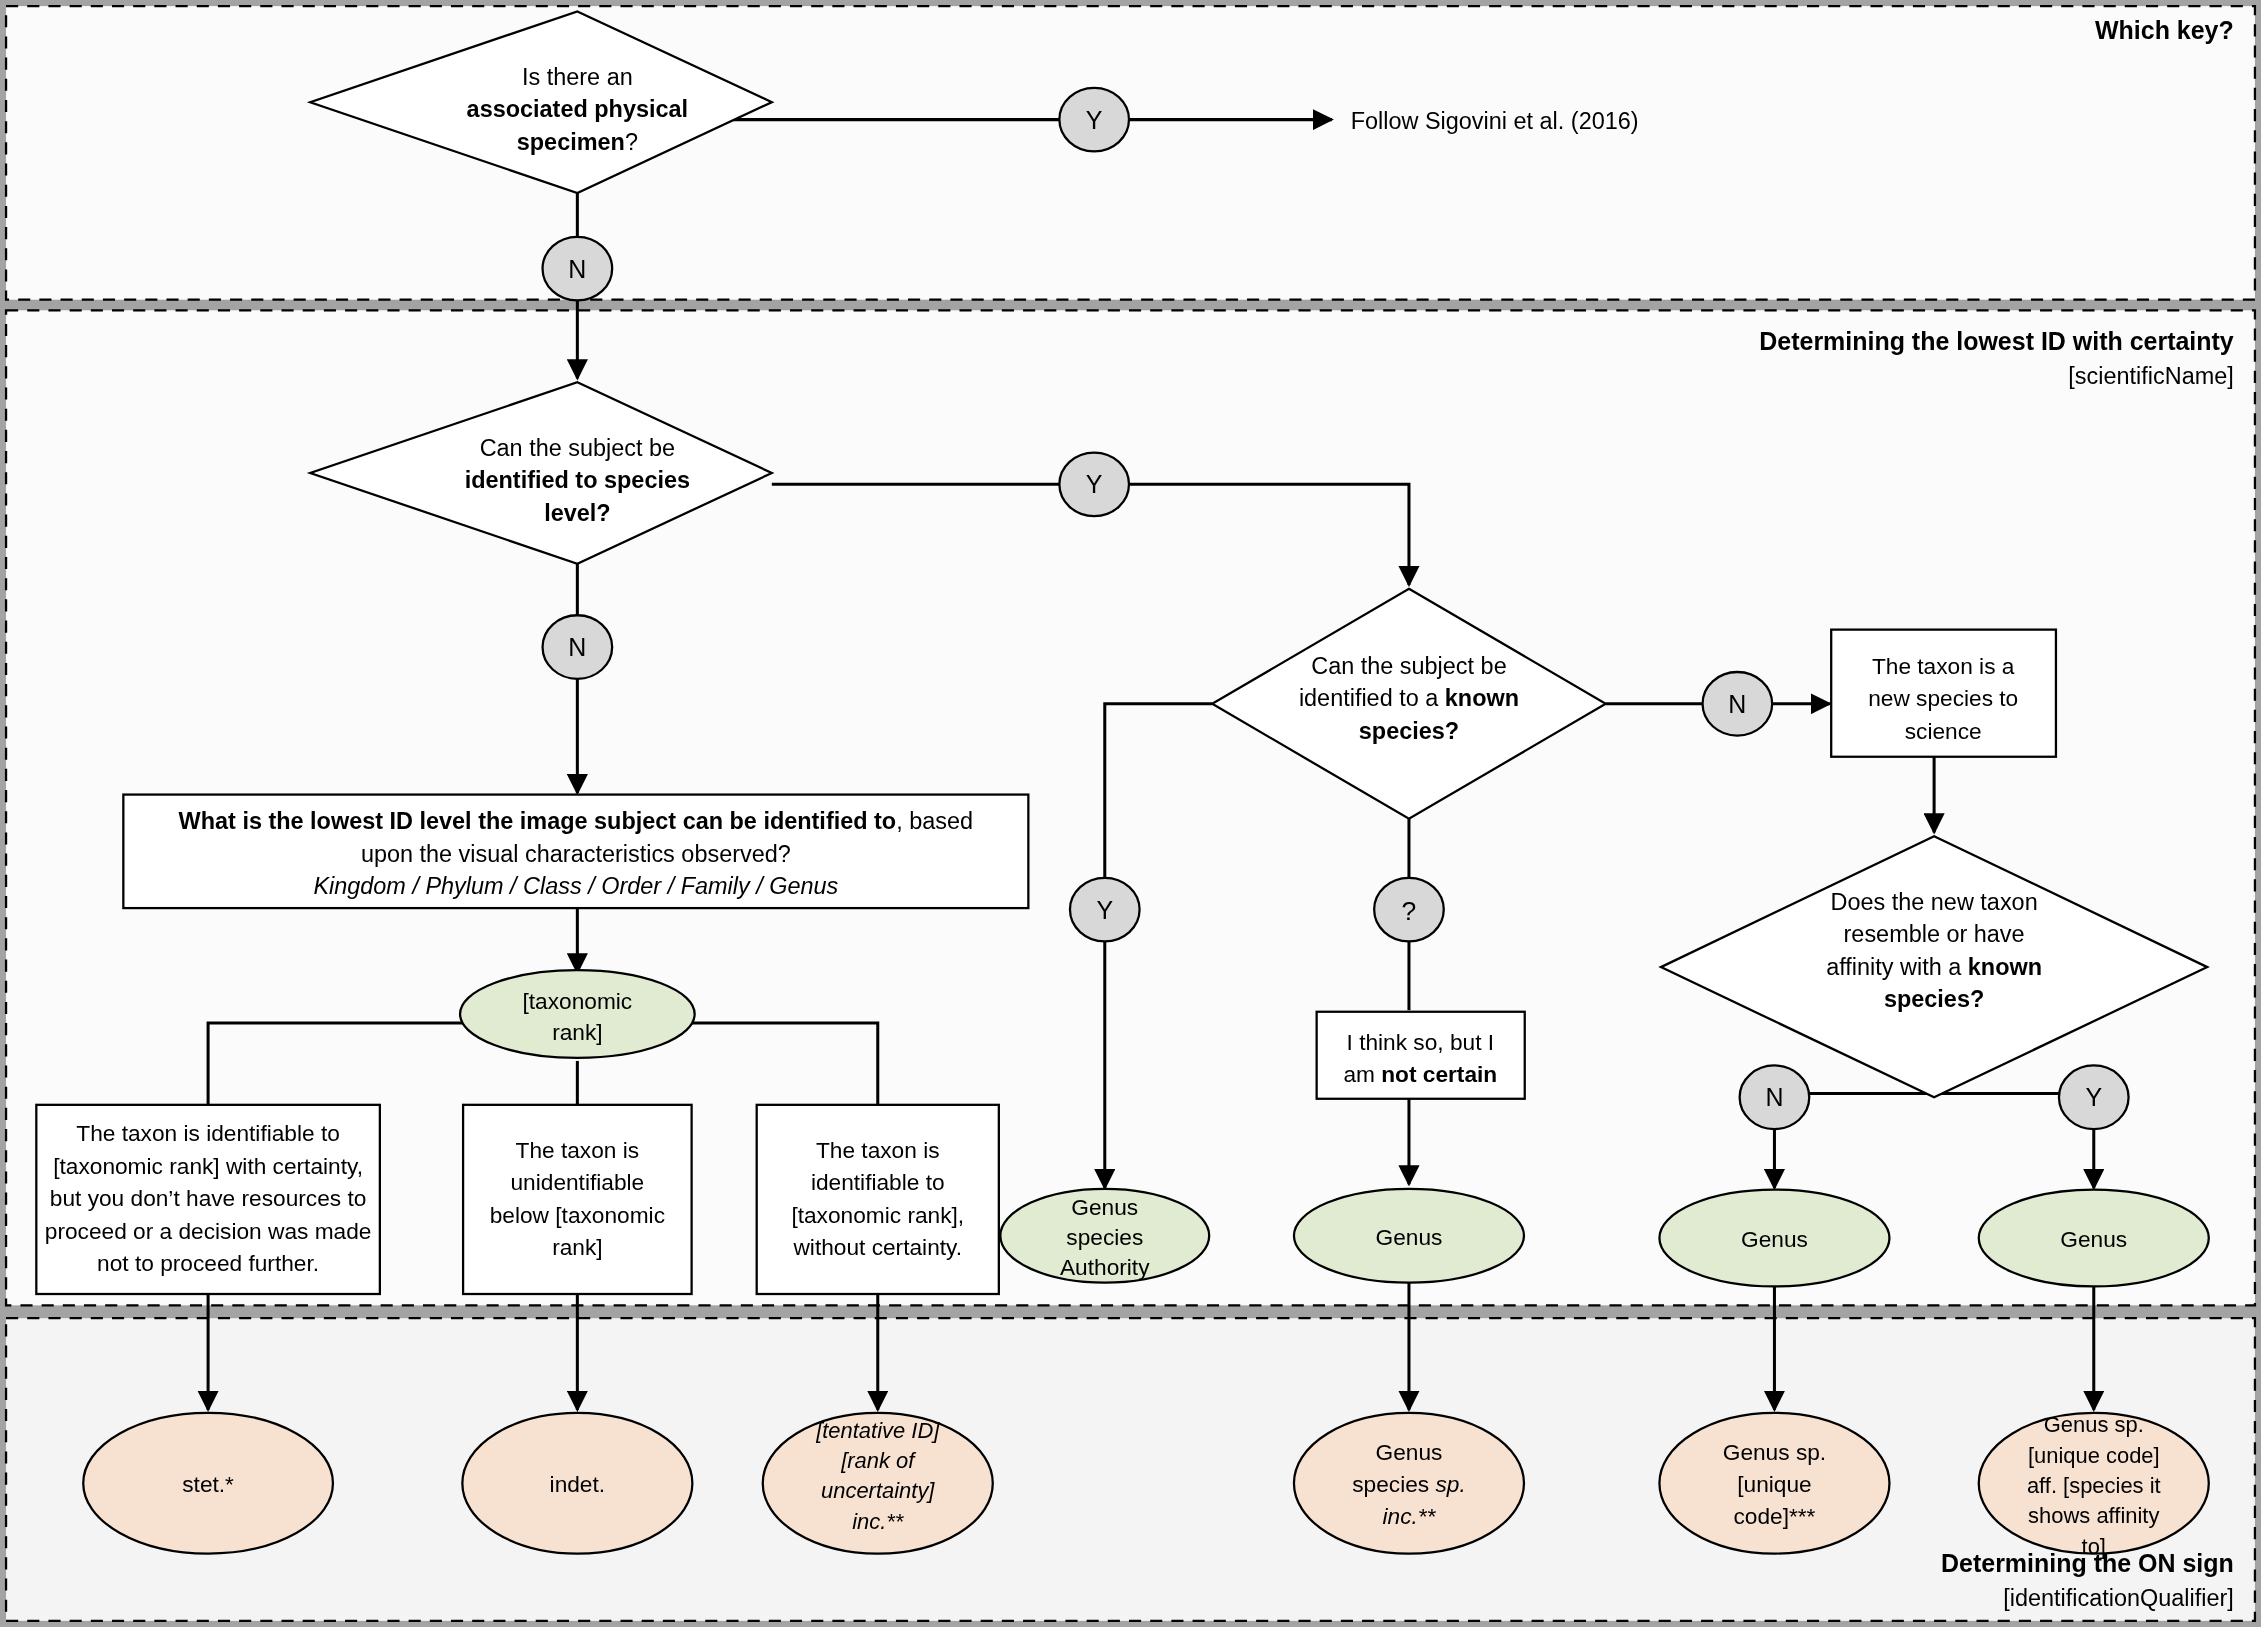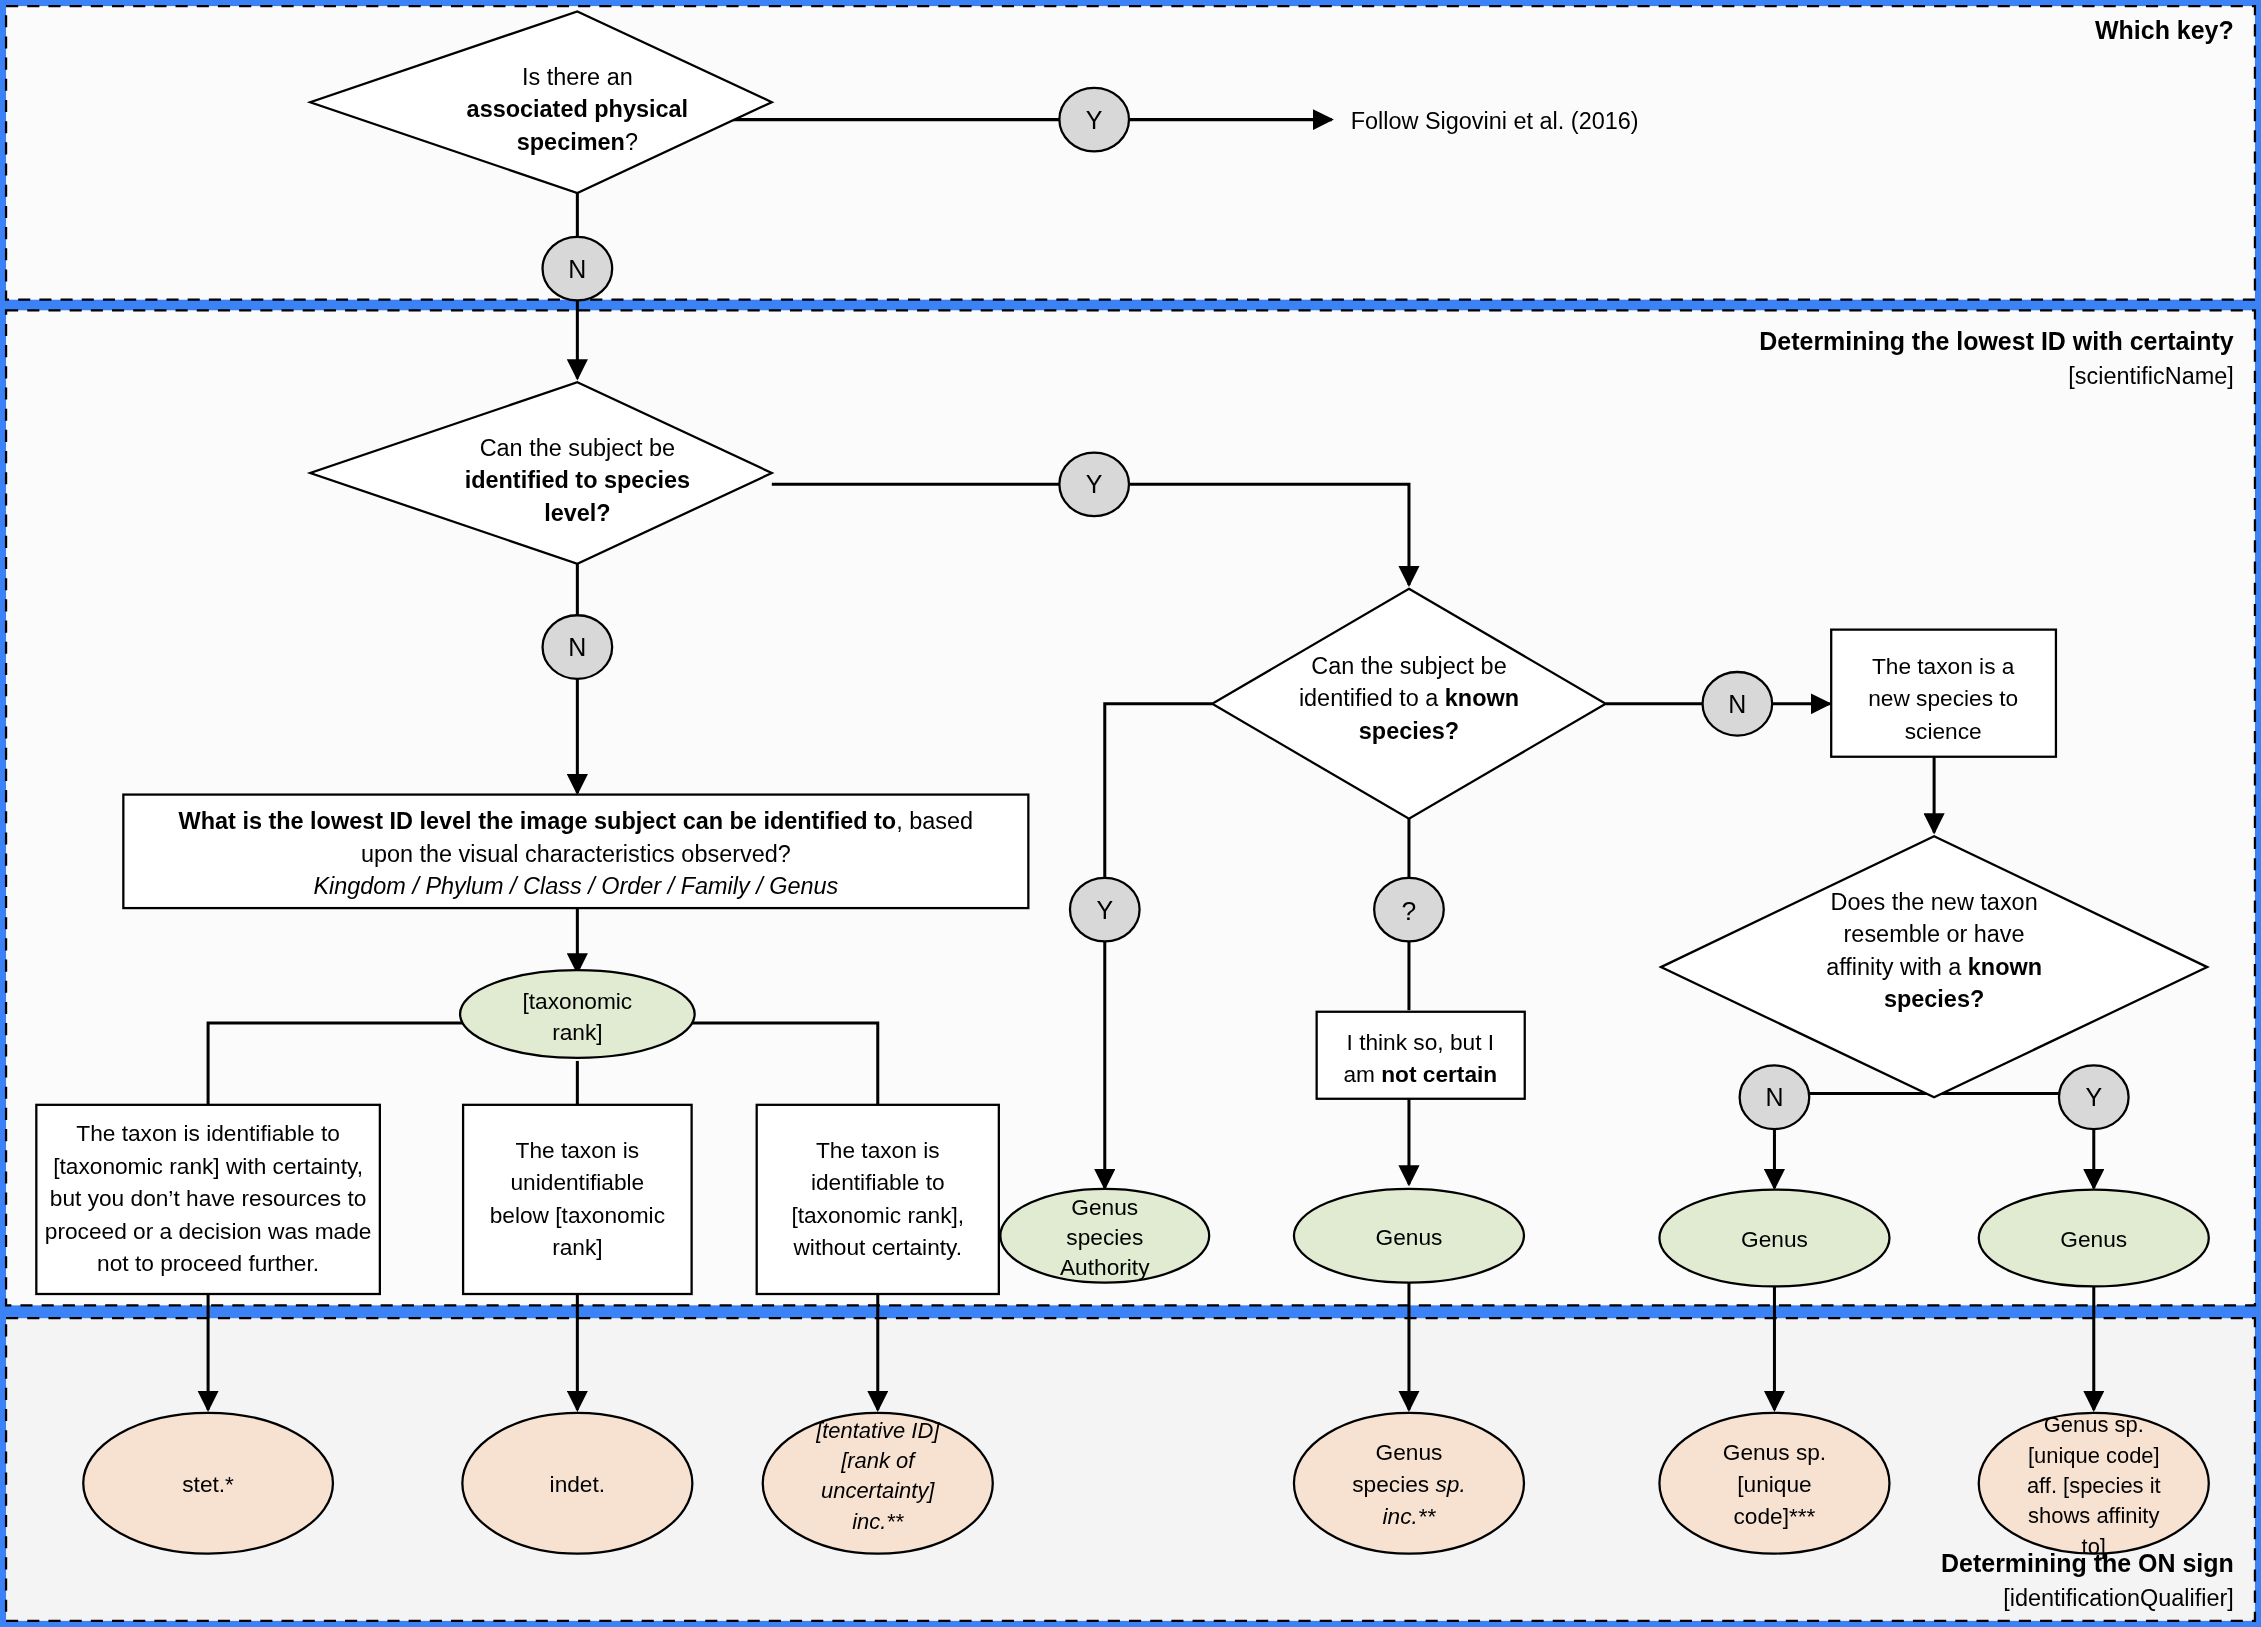--- a/index.html
+++ b/index.html
@@ -1,17 +1,17 @@
 <!DOCTYPE html>
 <html style="font-size:12px"><head>
 <meta charset="utf-8">
 <style>
   html,body{margin:0;padding:0;background:#ffffff;}
   body{font-family:"Liberation Sans",sans-serif;}
-  #stage{position:relative;width:2261px;height:1627px;background:#3b82f6;overflow:hidden;}
+  #stage{position:relative;width:2261px;height:1627px;background:#a3a3a3;overflow:hidden;}
   svg{display:block;}
   .nd-text{font-family:"Liberation Sans",sans-serif;fill:#000;text-anchor:middle;}
   .b{font-weight:bold;}
   .i{font-style:italic;}
   .panel-title{font-family:"Liberation Sans",sans-serif;font-weight:bold;text-anchor:end;fill:#000;}
   .panel-sub{font-family:"Liberation Sans",sans-serif;text-anchor:end;fill:#000;}
 </style>
 </head>
 <body>
 

